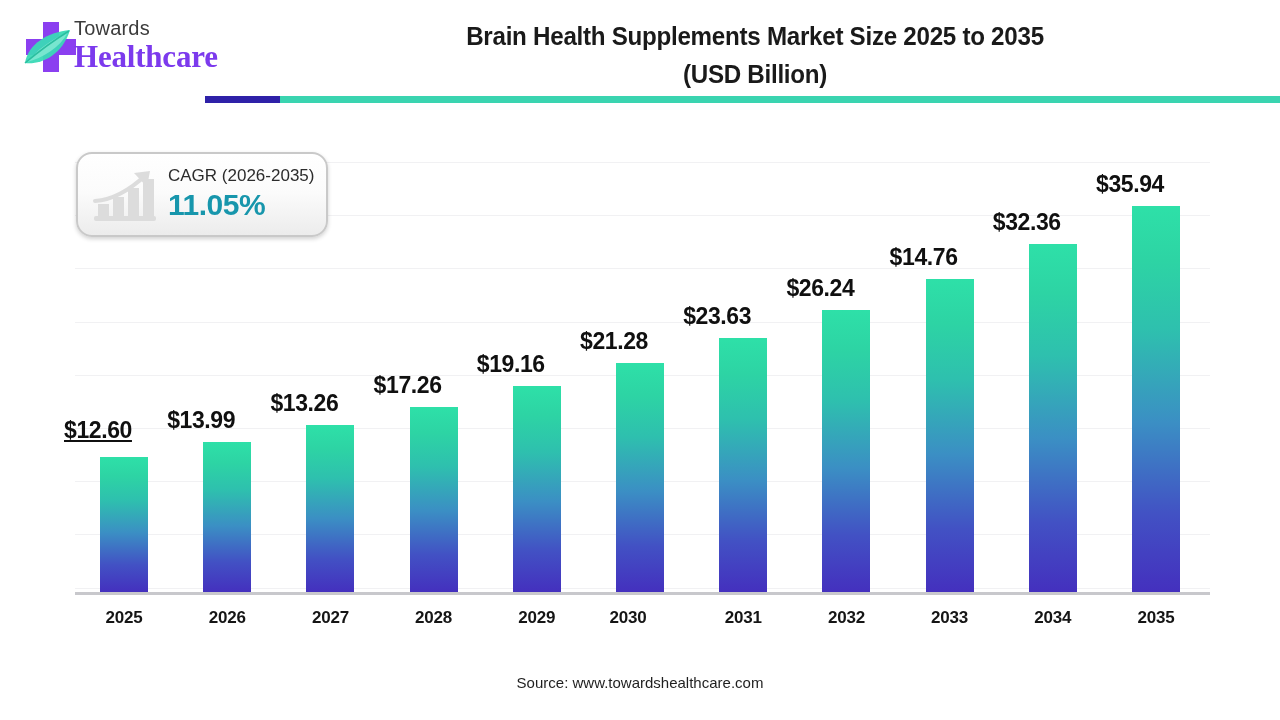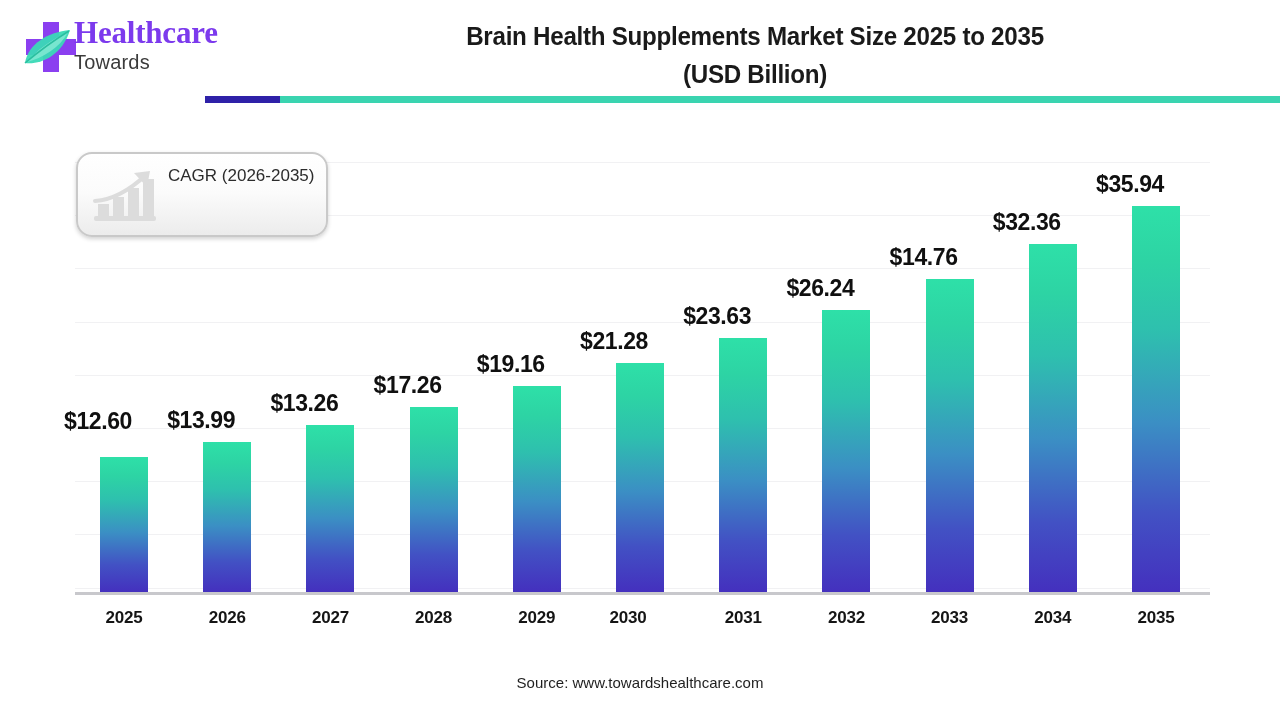--- a/index.html
+++ b/index.html
@@ -203,22 +203,22 @@
 <div id="header">
 
   <div id="logo-block">
     <svg id="logo-mark" viewBox="0 0 66 66">
       <path d="M25 4 h16 v17 h17 v16 h-17 v17 h-16 v-17 h-17 v-16 h17 z" fill="#8b3ff0"></path>
       <path d="M52 12 C30 14, 10 26, 7 45 C22 47, 44 38, 52 12 Z" fill="#3ad9b6" opacity="0.95"></path>
       <path d="M50 14 C34 21, 19 32, 9 44 C24 40, 42 30, 50 14 Z" fill="#7ee8d2" opacity="0.9"></path>
       <path d="M7 45 C20 34, 38 21, 51 13" stroke="#2bbfa0" stroke-width="1.6" fill="none"></path>
     </svg>
     <div id="logo-text">
+      <div id="logo-word-towards">Towards</div>
       <div id="logo-word-healthcare">Healthcare</div>
-      <div id="logo-word-towards">Towards</div>
     </div>
   </div>
 
   <div id="chart-title">
     <div>Brain Health Supplements Market Size 2025 to 2035</div>
     <div>(USD Billion)</div>
   </div>
 
   <div id="accent-rule">
     <div id="accent-rule-dark"></div>
@@ -234,21 +234,21 @@
       <div class="gridline" style="top: 374.8px;"></div>
       <div class="gridline" style="top: 428px;"></div>
       <div class="gridline" style="top: 481.2px;"></div>
       <div class="gridline" style="top: 534.4px;"></div>
       <div class="gridline" style="top: 587.6px;"></div>
     </div>
   <div id="axis-line"></div>
   <div id="bars">
       <div class="bar-group" style="left: 100px; bottom: 128px; height: 135.324px;">
         <div class="bar" style="height: 135.324px;"></div>
-        <div class="bar-value" style="bottom: 157px;">$12.60</div>
+        <div class="bar-value" style="bottom: 148px; text-decoration: underline;">$12.60</div>
       </div>
       <div class="bar-group" style="left: 203.2px; bottom: 128px; height: 150.253px;">
         <div class="bar" style="height: 150.253px;"></div>
         <div class="bar-value" style="bottom: 158.253px;">$13.99</div>
       </div>
       <div class="bar-group" style="left: 306.4px; bottom: 128px; height: 166.9px;">
         <div class="bar" style="height: 166.9px;"></div>
         <div class="bar-value" style="bottom: 174.9px;">$13.26</div>
       </div>
       <div class="bar-group" style="left: 409.6px; bottom: 128px; height: 185.372px;">
@@ -302,16 +302,17 @@
     <rect x="4" y="48" width="62" height="5" rx="2" fill="#dcdcdc"></rect>
     <rect x="8" y="36" width="11" height="12" fill="#dcdcdc"></rect>
     <rect x="23" y="29" width="11" height="19" fill="#dcdcdc"></rect>
     <rect x="38" y="20" width="11" height="28" fill="#dcdcdc"></rect>
     <rect x="53" y="11" width="11" height="37" fill="#dcdcdc"></rect>
     <path d="M5 33 C22 32, 40 22, 57 6" stroke="#dcdcdc" stroke-width="4" fill="none" stroke-linecap="round"></path>
     <path d="M44 5 L60 3 L57 19 Z" fill="#dcdcdc"></path>
   </svg>
   <div id="cagr-text">
     <div id="cagr-label">CAGR (2026-2035)</div>
+    <div id="cagr-value">11.05%</div>
   </div>
 </div>
 
 <div id="source-note">Source: www.towardshealthcare.com</div>
 
 </body></html>

